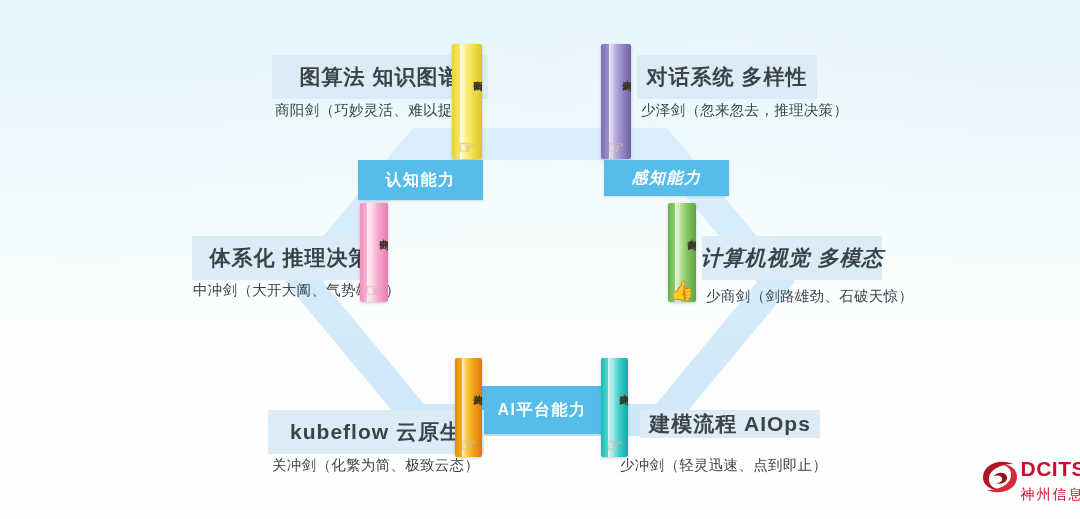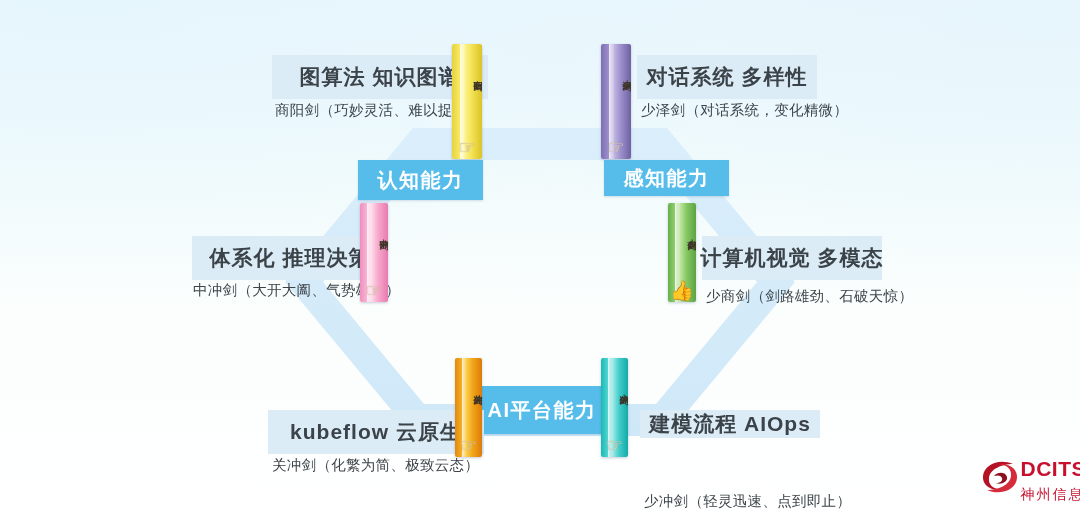--- a/index.html
+++ b/index.html
@@ -103,21 +103,21 @@
 
   
   .cap-box {
     position: absolute;
     background: #56bdea;
     display: flex;
     align-items: center;
     justify-content: center;
     color: #ffffff;
     font-weight: bold;
-    font-size: 20px;
+    font-size: 16px;
     letter-spacing: 1.5px;
     white-space: nowrap;
     box-shadow: 0 1px 2px rgba(40,90,130,0.18);
   }
 
   
   .logo {
     position: absolute;
     right: 10px;
     bottom: 18px;
@@ -170,42 +170,42 @@
   </div>
 
   <div class="pillar p-purple" style="left:601px; top:44px; width:30px; height:115px;">
     <div class="sheen"></div>
     <div class="vtext">少泽剑</div>
     <div class="hand">☞</div>
   </div>
   <div class="chip" style="left:637px; top:55px; width:180px; height:44px;">
     <span class="chip-title">对话系统 多样性</span>
   </div>
-  <div class="caption" style="left:641px; top:101px;">少泽剑（对话系统，变化精微）</div>
+  <div class="caption" style="left:641px; top:101px;">少泽剑（忽来忽去，推理决策）</div>
 
   <div class="cap-box" style="left:358px; top:160px; width:125px; height:40px;">认知能力</div>
 
-  <div class="cap-box" style="left:604px; top:160px; width:125px; height:36px;">感知能力</div>
+  <div class="cap-box" style="left:604px; top:160px; width:125px; height:36px;font-style:italic;">感知能力</div>
 
   <div class="chip" style="left:192px; top:236px; width:196px; height:44px;">
     <span class="chip-title">体系化 推理决策</span>
   </div>
   <div class="caption" style="left:193px; top:281px;">中冲剑（大开大阖、气势雄迈）</div>
   <div class="pillar p-pink" style="left:360px; top:203px; width:28px; height:99px;">
     <div class="sheen"></div>
     <div class="vtext">中冲剑</div>
     <div class="hand">☞</div>
   </div>
 
   <div class="pillar p-green" style="left:668px; top:203px; width:28px; height:99px;">
     <div class="sheen"></div>
     <div class="vtext">少商剑</div>
     <div class="hand">👍</div>
   </div>
-  <div class="chip" style="left:702px; top:236px; width:180px; height:44px;">
+  <div class="chip" style="left:702px; top:236px; width:180px; height:44px;font-style:italic;">
     <span class="chip-title">计算机视觉 多模态</span>
   </div>
   <div class="caption" style="left:706px; top:287px;">少商剑（剑路雄劲、石破天惊）</div>
 
   <div class="cap-box" style="left:477px; top:386px; width:130px; height:48px;">AI平台能力</div>
 
   <div class="chip" style="left:268px; top:410px; width:216px; height:44px;">
     <span class="chip-title">kubeflow 云原生</span>
   </div>
   <div class="caption" style="left:272px; top:456px;">关冲剑（化繁为简、极致云态）</div>
@@ -216,21 +216,21 @@
   </div>
 
   <div class="pillar p-teal" style="left:601px; top:358px; width:27px; height:99px;">
     <div class="sheen"></div>
     <div class="vtext">少冲剑</div>
     <div class="hand">☞</div>
   </div>
   <div class="chip" style="left:640px; top:410px; width:180px; height:28px;">
     <span class="chip-title">建模流程 AIOps</span>
   </div>
-  <div class="caption" style="left:644px; top:456px;margin-top:36px;">少冲剑（轻灵迅速、点到即止）</div>
+  <div class="caption" style="left:620px; top:456px;">少冲剑（轻灵迅速、点到即止）</div>
 
   <div class="logo">
     <svg class="logo-mark" viewBox="0 0 40 38" xmlns="http://www.w3.org/2000/svg">
       <path d="M33 6 C20 0, 4 6, 3 18 C2 28, 13 34, 22 31 C14 32, 8 27, 9 20 C10 11, 22 6, 33 6 Z" fill="#b51226"></path>
       <path d="M7 32 C20 38, 36 32, 37 20 C38 10, 27 4, 18 7 C26 6, 32 11, 31 18 C30 27, 18 32, 7 32 Z" fill="#d52b3a"></path>
       <path d="M14 18 C18 13, 26 14, 27 19 C28 24, 21 27, 16 25 C20 25, 23 23, 22 20 C21 17, 17 17, 14 18 Z" fill="#8e0f1d"></path>
     </svg>
     <div class="logo-text">
       <div class="logo-en">DCITS</div>
       <div class="logo-cn">神州信息</div>

